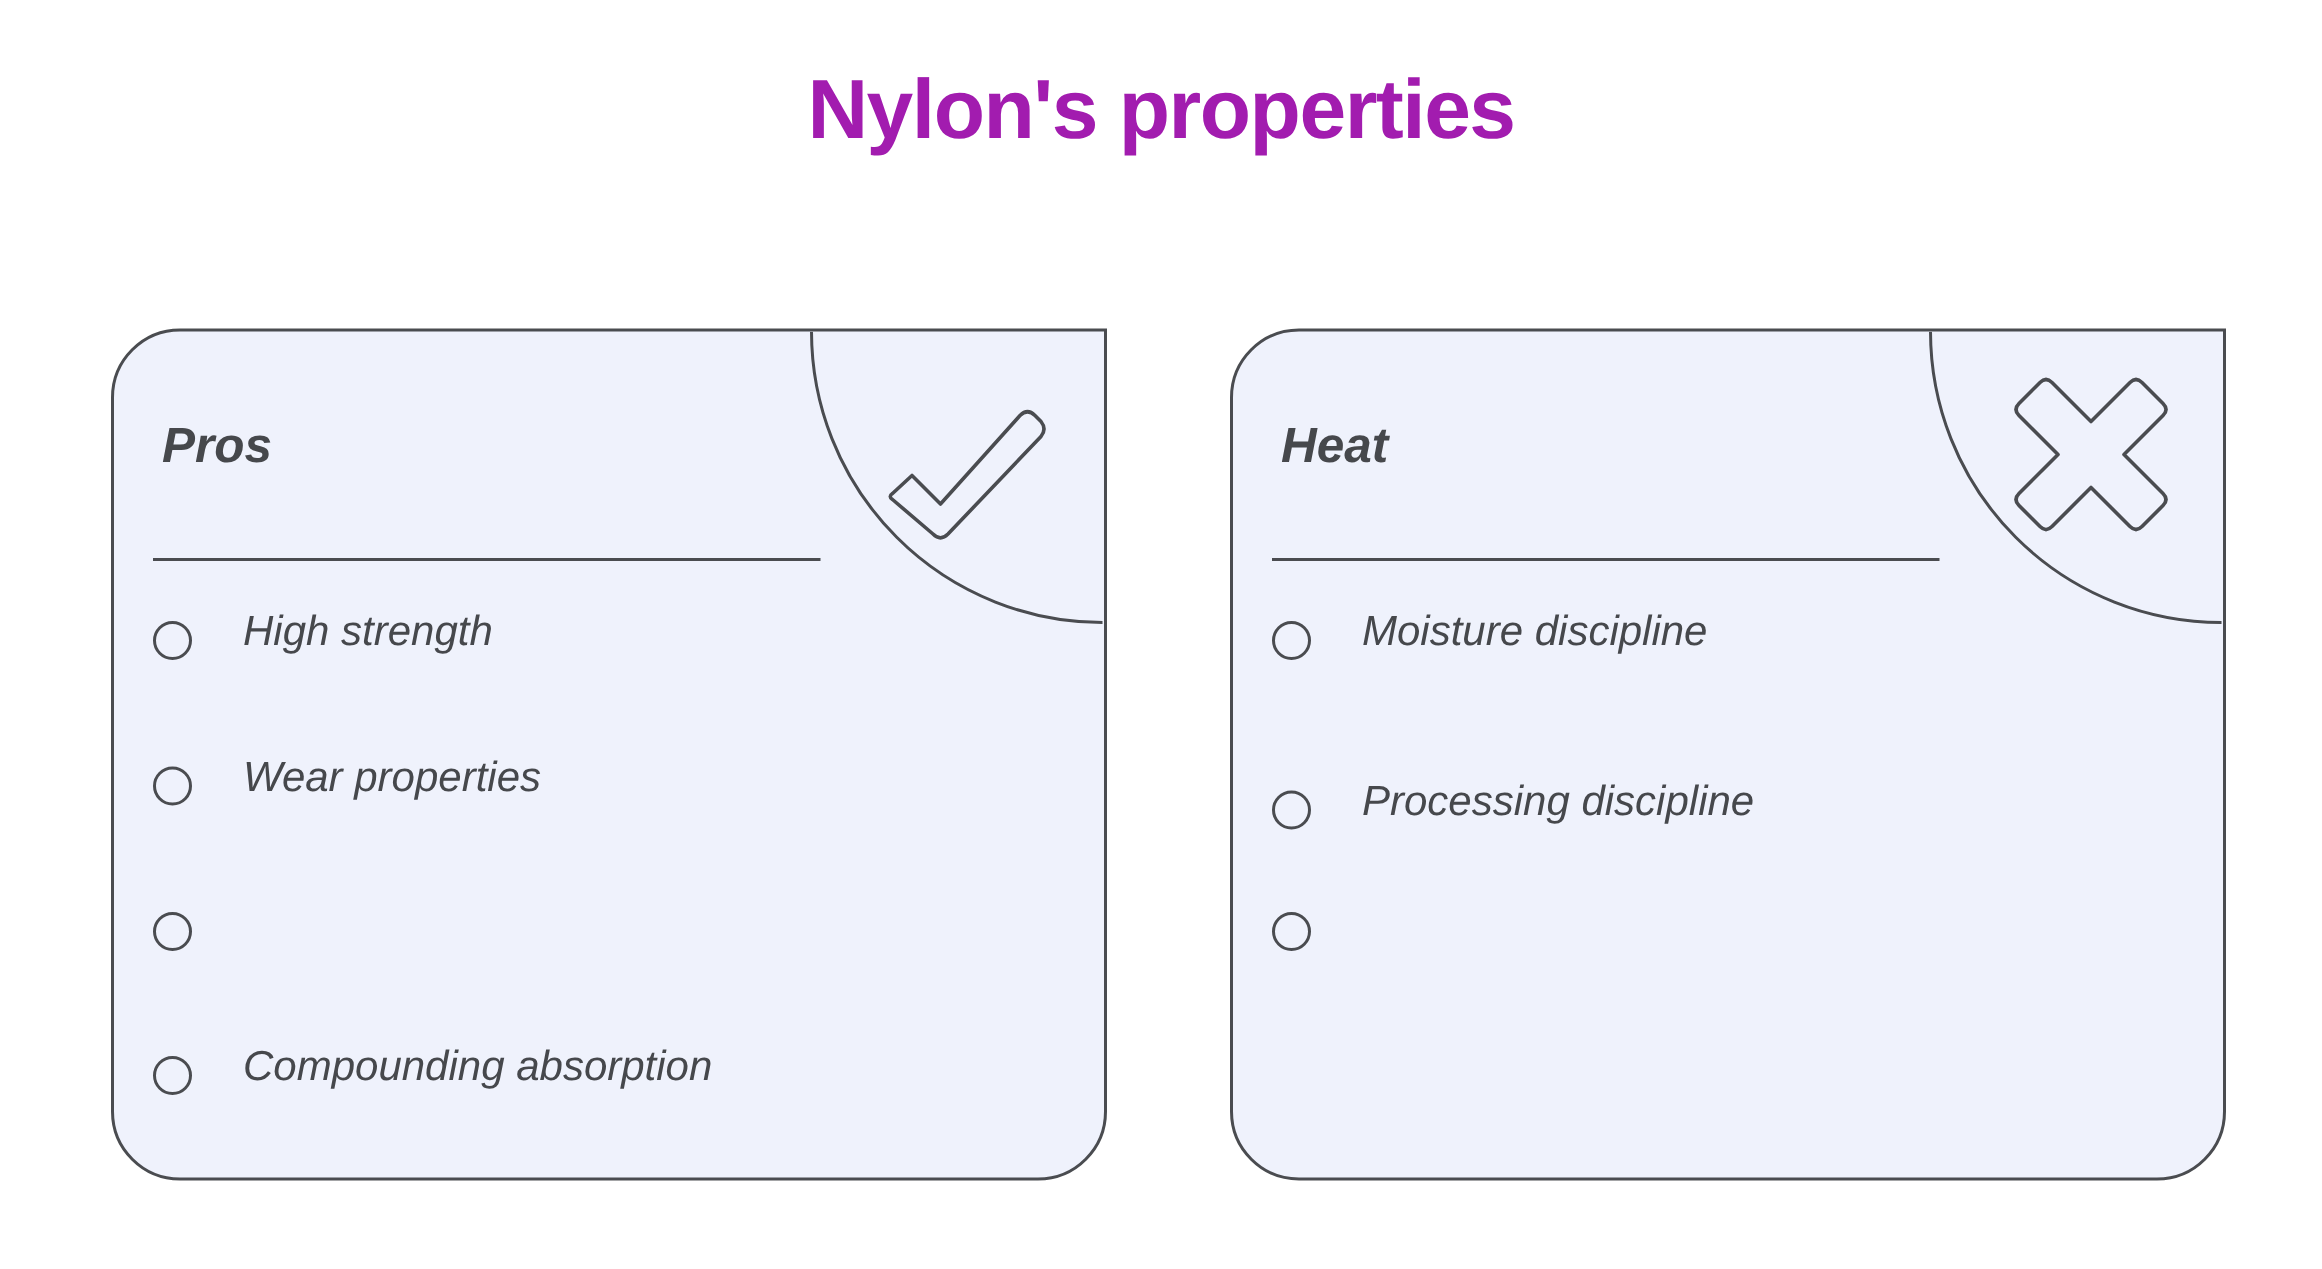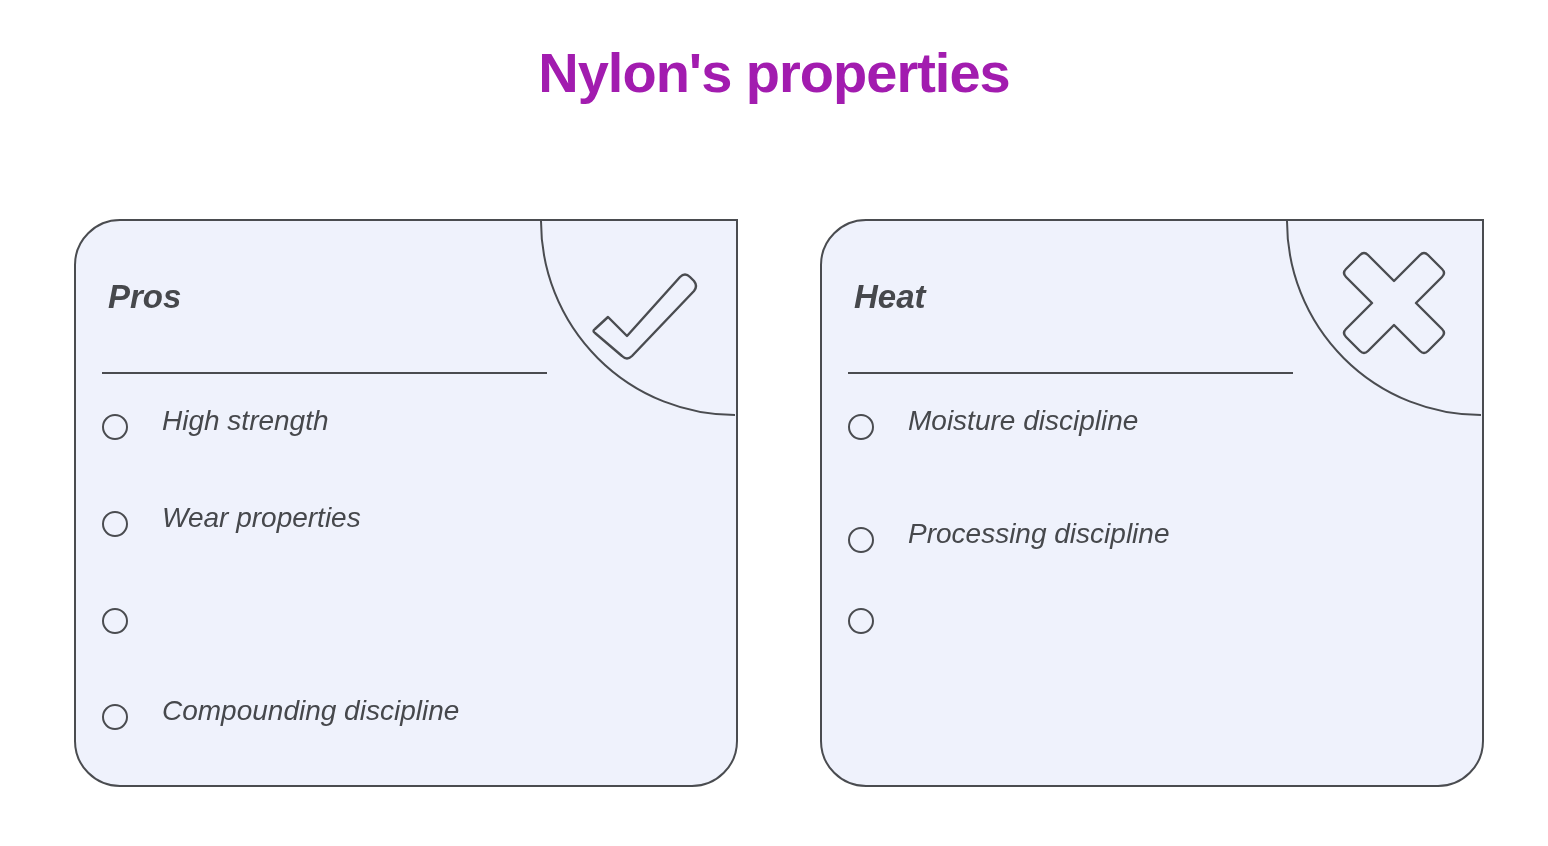--- a/index.html
+++ b/index.html
@@ -37,21 +37,21 @@
     </div>
   <div class="item" style="top:277px;">
       <div class="bullet"></div>
       <span class="item-label">Wear properties</span>
     </div>
   <div class="item" style="top:374px;">
       <div class="bullet"></div>
     </div>
   <div class="item" style="top:470px;">
       <div class="bullet"></div>
-      <span class="item-label">Compounding discipline</span>
+      <span class="item-label">Compounding absorption</span>
     </div>
 </div>
 
 <div class="card" style="left:820px;">
   <svg class="corner" width="200" height="200" viewBox="0 0 200 200">
     <path d="M5 0 A 194 194 0 0 0 199 194" fill="none" stroke="#4a4c50" stroke-width="2"></path>
     <g transform="translate(60,32)">
       <path d="M18 2 Q22 -2 26 2 L52 28 L78 2 Q82 -2 86 2 L100 16 Q104 20 100 24 L74 50 L100 76 Q104 80 100 84 L86 98 Q82 102 78 98 L52 72 L26 98 Q22 102 18 98 L4 84 Q0 80 4 76 L30 50 L4 24 Q0 20 4 16 Z" fill="none" stroke="#4a4c50" stroke-width="2.4" stroke-linejoin="round"></path>
     </g>
   </svg>

